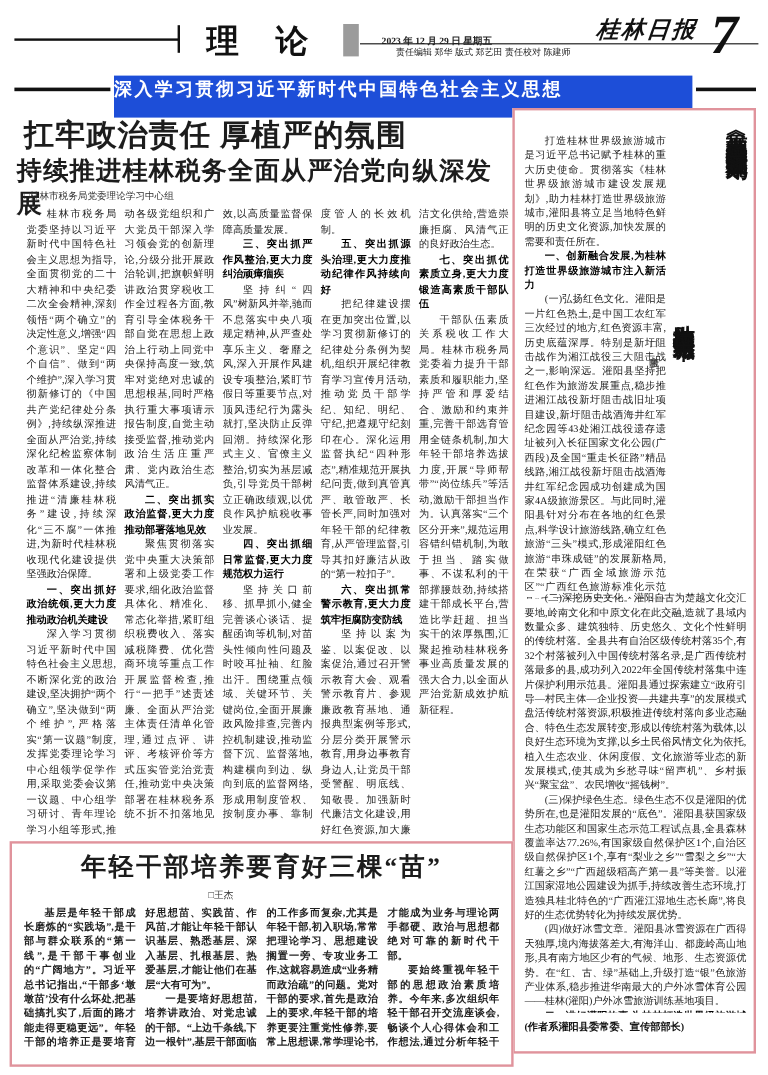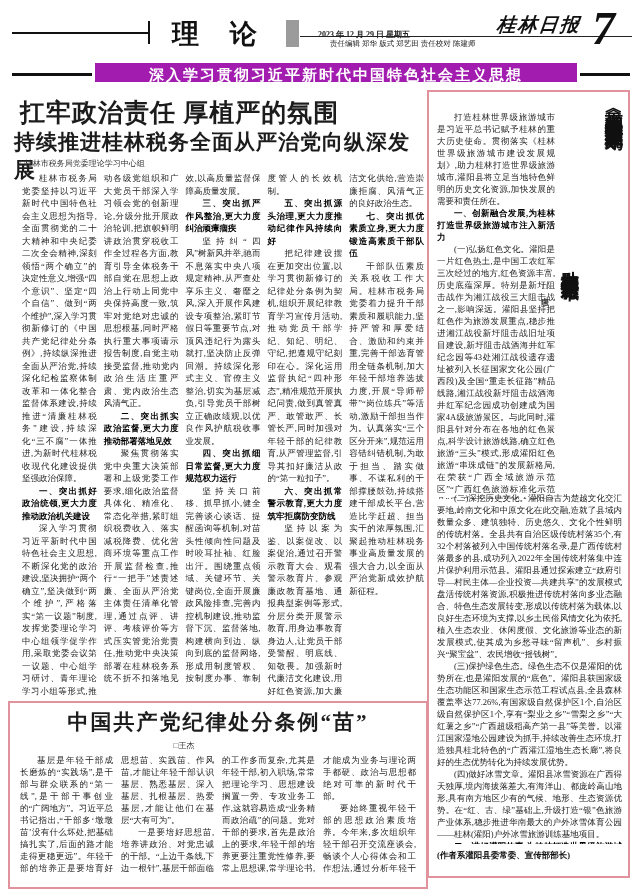--- a/index.html
+++ b/index.html
@@ -12,22 +12,22 @@
   .hdr-line-left{position:absolute;left:12px;top:32px;width:138px;height:2px;background:#111;}
   .hdr-tick{position:absolute;left:148px;top:21px;width:2px;height:23px;background:#111;}
   .section-title{position:absolute;left:172px;top:16px;font-size:27px;font-weight:bold;letter-spacing:12px;color:#111;}
   .hdr-graybar{position:absolute;left:286px;top:20px;width:13px;height:27px;background:#9b9b9b;}
   .hdr-date{position:absolute;left:307px;top:29px;font-size:8px;font-weight:bold;color:#222;white-space:nowrap;margin-left:11px;}
   .hdr-rule{position:absolute;left:300px;top:36px;width:332px;height:1px;background:#222;}
   .paper-name{position:absolute;left:497px;top:12px;font-size:19px;font-weight:900;font-style:italic;transform:skewX(-6deg);letter-spacing:2px;color:#111;white-space:nowrap;}
   .page-num{position:absolute;left:592px;top:2px;font-size:46px;font-weight:900;font-style:italic;color:#111;}
   .hdr-credits{position:absolute;left:330px;top:39px;width:255px;font-size:7.5px;color:#222;font-family:"Liberation Sans","DejaVu Sans",sans-serif;}
   
-  .banner{position:absolute;left:95px;top:63px;width:482px;height:19px;background:#a21caf;
-    color:#fff;font-weight:bold;font-size:15px;letter-spacing:2px;text-align:center;line-height:23px;
+  .banner{position:absolute;left:95px;top:63px;width:482px;height:35px;background:#1d4ed8;
+    color:#fff;font-weight:bold;font-size:15px;letter-spacing:2px;line-height:23px;
     font-family:"Liberation Sans","DejaVu Sans",sans-serif;}
   .banner-line-l{position:absolute;left:12px;top:73px;width:80px;height:3px;background:#111;}
   .banner-line-r{position:absolute;left:580px;top:73px;width:50px;height:3px;background:#111;}
   
   .tax-headline1{position:absolute;left:20px;top:96px;width:405px;font-size:25px;font-weight:700;letter-spacing:1px;}
   .tax-headline2{position:absolute;left:14px;top:128px;width:416px;font-size:21px;font-weight:900;letter-spacing:1px;}
   .tax-byline{position:absolute;left:20px;top:158px;width:405px;font-size:8px;color:#333;}
   .tax-body{
     position:absolute;left:22px;top:172px;width:402px;height:528px;
     column-count:5;column-gap:7px;column-fill:auto;overflow:hidden;
@@ -51,21 +51,21 @@
     font-size:8.5px;line-height:12px;text-align:justify;color:#222;
   }
   .tour-attr{position:absolute;left:437px;top:850px;width:185px;text-align:left;font-size:8.5px;font-weight:bold;color:#111;}
   
   .cadre-box{position:absolute;left:8px;top:701px;width:420px;height:188px;border:2px solid #e0939c;background:#fff;box-sizing:border-box;}
   .cadre-headline{position:absolute;left:8px;top:708px;width:420px;text-align:center;font-size:21px;font-weight:900;letter-spacing:2px;}
   .cadre-byline{position:absolute;left:8px;top:740px;width:352px;text-align:center;font-size:8px;color:#333;}
   .cadre-body{
     position:absolute;left:20px;top:754px;width:396px;height:126px;
     column-count:4;column-gap:8px;column-fill:auto;overflow:hidden;
-    font-size:8.5px;line-height:12px;text-align:justify;color:#222;
+    font-size:8.5px;line-height:12px;text-align:justify;color:#222;font-weight:bold;
   }
 </style>
 </head>
 <body>
 
 <div class="page">
 
   <div class="hdr-line-left"></div>
   <div class="hdr-tick"></div>
   <div class="section-title">理 论</div>
@@ -114,21 +114,21 @@
   <div class="tour-vbyline">□唐曦</div>
   <div class="tour-wide">
       <p>(二)深挖历史文化。灌阳自古为楚越文化交汇要地,岭南文化和中原文化在此交融,造就了县域内数量众多、建筑独特、历史悠久、文化个性鲜明的传统村落。全县共有自治区级传统村落35个,有32个村落被列入中国传统村落名录,是广西传统村落最多的县,成功列入2022年全国传统村落集中连片保护利用示范县。灌阳县通过探索建立“政府引导—村民主体—企业投资—共建共享”的发展模式盘活传统村落资源,积极推进传统村落向多业态融合、特色生态发展转变,形成以传统村落为载体,以良好生态环境为支撑,以乡土民俗风情文化为依托,植入生态农业、休闲度假、文化旅游等业态的新发展模式,使其成为乡愁寻味“留声机”、乡村振兴“聚宝盆”、农民增收“摇钱树”。</p>
       <p>(三)保护绿色生态。绿色生态不仅是灌阳的优势所在,也是灌阳发展的“底色”。灌阳县获国家级生态功能区和国家生态示范工程试点县,全县森林覆盖率达77.26%,有国家级自然保护区1个,自治区级自然保护区1个,享有“梨业之乡”“雪梨之乡”“大红薯之乡”“广西超级稻高产第一县”等美誉。以灌江国家湿地公园建设为抓手,持续改善生态环境,打造独具桂北特色的“广西灌江湿地生态长廊”,将良好的生态优势转化为持续发展优势。</p>
       <p>(四)做好冰雪文章。灌阳县冰雪资源在广西得天独厚,境内海拔落差大,有海洋山、都庞岭高山地形,具有南方地区少有的气候、地形、生态资源优势。在“红、古、绿”基础上,升级打造“银”色旅游产业体系,稳步推进华南最大的户外冰雪体育公园——桂林(灌阳)户外冰雪旅游训练基地项目。</p>
       <p class="sub-head">二、讲好灌阳故事,为桂林打造世界级旅游城市塑造新形象</p>
     </div>
   <div class="tour-attr">(作者系灌阳县委常委、宣传部部长)</div>
 
   <div class="cadre-box"></div>
-  <div class="cadre-headline">中国共产党纪律处分条例“苗”</div>
+  <div class="cadre-headline">年轻干部培养要育好三棵“苗”</div>
   <div class="cadre-byline">□王杰</div>
   <div class="cadre-body">
       <p>基层是年轻干部成长磨炼的“实践场”,是干部与群众联系的“第一线”,是干部干事创业的“广阔地方”。习近平总书记指出,“干部多‘墩墩苗’没有什么坏处,把基础搞扎实了,后面的路才能走得更稳更远”。年轻干部的培养正是要培育好思想苗、实践苗、作风苗,才能让年轻干部认识基层、熟悉基层、深入基层、扎根基层、热爱基层,才能让他们在基层“大有可为”。</p>
       <p>一是要培好思想苗,培养讲政治、对党忠诚的干部。“上边千条线,下边一根针”,基层干部面临的工作多而复杂,尤其是年轻干部,初入职场,常常把理论学习、思想建设搁置一旁、专攻业务工作,这就容易造成“业务精而政治疏”的问题。党对干部的要求,首先是政治上的要求,年轻干部的培养更要注重党性修养,要常上思想课,常学理论书,才能成为业务与理论两手都硬、政治与思想都绝对可靠的新时代干部。</p>
       <p>要始终重视年轻干部的思想政治素质培养。今年来,多次组织年轻干部召开交流座谈会,畅谈个人心得体会和工作想法,通过分析年轻干部培养特点、工作情况及发展领域,个性化制定培养计划,认真落实“导师帮带”制度,每名年轻干部均安排一名导师帮带,由导师针对年轻干部工作中遇到的问题、难题进行教导、帮助,并适时进行谈心谈话,鼓励年轻干部勤于思考,强化理论学习和业务经验积累。</p>
     </div>
 
 </div>
 
 </body></html>

